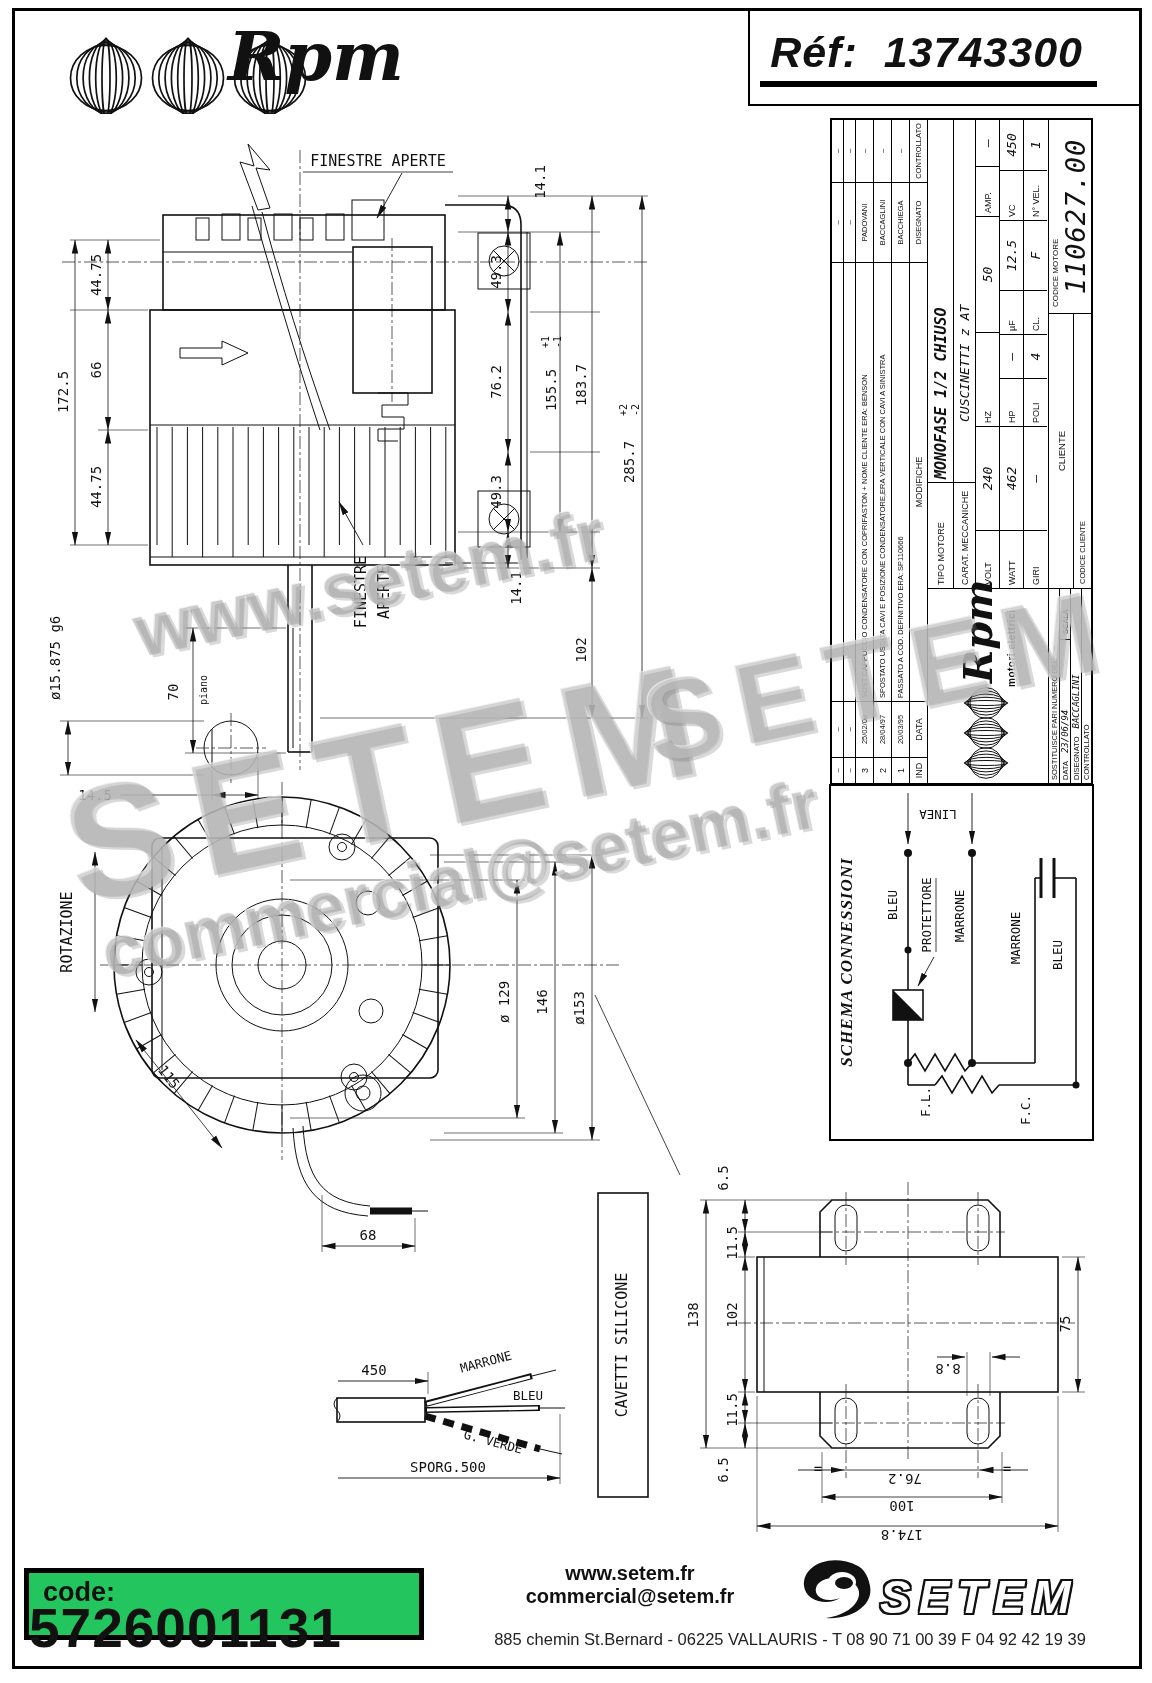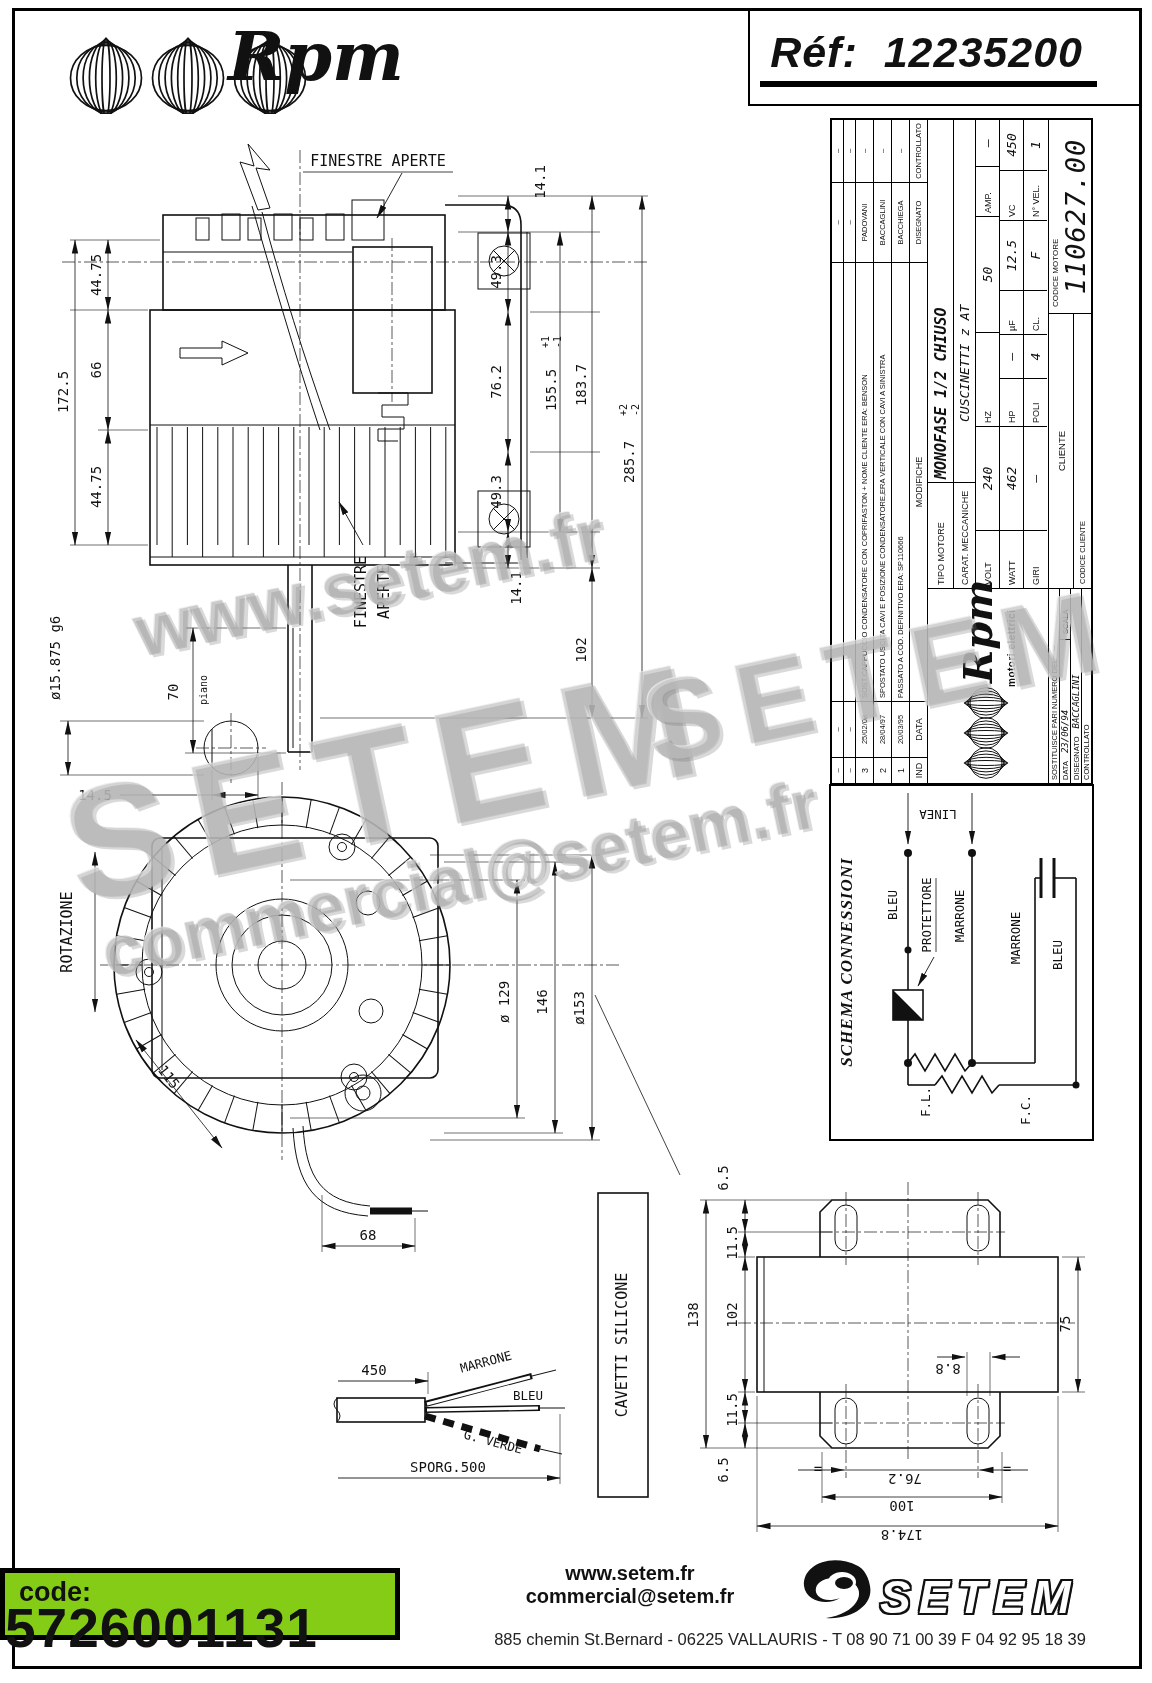--- a/index.html
+++ b/index.html
@@ -61,22 +61,22 @@
   .codcli{height:17px;display:flex;align-items:center;padding-left:4px;font-size:7.5px;}
   .tb-botr{flex:1;display:flex;flex-direction:column;}
   .cm-lbl{font-size:8px;padding:2px 0 0 6px;}
   .cm-val{flex:1;display:flex;justify-content:center;align-items:center;
       font-family:"DejaVu Sans Mono",monospace;font-style:italic;font-size:27px;letter-spacing:1px;}
   
   .wm{position:absolute;font-weight:bold;color:rgba(150,150,150,.40);
       text-shadow:3px 3px 0 rgba(120,120,120,.28),-1px -1px 0 rgba(235,235,235,.8);
       transform:rotate(-12deg);pointer-events:none;z-index:40;white-space:nowrap;}
   
-  #code-box{position:absolute;left:0;top:1568px;width:400px;height:72px;border:5px solid #000;
-      background:#84cc16;box-sizing:border-box;}
+  #code-box{position:absolute;left:24px;top:1568px;width:400px;height:72px;border:5px solid #000;
+      background:#22c55e;box-sizing:border-box;}
   #code-box .cl1{font-size:27px;font-weight:bold;margin:4px 0 0 14px;}
   #code-box .cl2{font-size:55px;font-weight:bold;text-align:left;margin-top:-12px;letter-spacing:1px;}
   #ftr-mid{position:absolute;left:460px;top:1562px;width:340px;text-align:center;font-weight:bold;}
   #ftr-mid .l1{font-size:20px;}
   #ftr-mid .l2{font-size:20px;}
   #ftr-addr{position:absolute;left:440px;top:1630px;width:700px;text-align:center;font-size:16.5px;color:#222;}
   #setem-logo{position:absolute;left:780px;top:1548px;width:360px;height:85px;}
   #setem-logo .word{position:absolute;left:100px;top:22px;font-style:italic;font-weight:bold;font-size:46px;
       letter-spacing:8px;color:#fff;
       text-shadow:-2px -2px 0 #111,2px -2px 0 #111,-2px 2px 0 #111,2px 2px 0 #111,0 2px 0 #111,2px 0 0 #111,0 -2px 0 #111,-2px 0 0 #111;}
@@ -107,21 +107,21 @@
           <ellipse cx="242" cy="64" rx="4" ry="40" fill="none"></ellipse>
           <ellipse cx="242" cy="64" rx="10.3" ry="38.5" fill="none"></ellipse>
           <ellipse cx="242" cy="64" rx="16.6" ry="37" fill="none"></ellipse>
           <ellipse cx="242" cy="64" rx="22.9" ry="35.5" fill="none"></ellipse>
           <ellipse cx="242" cy="64" rx="29.2" ry="34" fill="none"></ellipse>
           <ellipse cx="242" cy="64" rx="35.5" ry="32.5" fill="none"></ellipse>
         </g>
     </svg>
     <span class="script">Rpm</span>
   </div>
-  <div id="hdr-ref"><span>Réf:</span>&nbsp;&nbsp;<span>12235200</span></div>
+  <div id="hdr-ref"><span>Réf:</span>&nbsp;&nbsp;<span>13743300</span></div>
 
   <svg id="main-svg" width="1152" height="1683" style="position:absolute;left:0;top:0;">
     <defs>
       <marker id="ah" markerWidth="15" markerHeight="9" refX="13.5" refY="4" orient="auto-start-reverse" markerUnits="userSpaceOnUse">
         <path d="M0,0.8 L14,4 L0,7.2 z" fill="#111"></path>
       </marker>
       <pattern id="hatch" patternUnits="userSpaceOnUse" width="7" height="7" patternTransform="rotate(45)">
         <line x1="0" y1="0" x2="0" y2="7" stroke="#111" stroke-width="1.1"></line>
       </pattern>
     </defs>
@@ -653,14 +653,14 @@
     <div class="l2">commercial@setem.fr</div>
   </div>
   <div id="setem-logo">
     <svg width="110" height="85">
       <path d="M78,18 C50,4 22,18 24,38 C26,54 48,58 60,50 C44,56 34,48 36,40 C38,30 58,26 72,34 C88,44 76,66 46,70 C70,72 94,58 90,38 C88,26 82,20 78,18 z" fill="#111"></path>
       <ellipse cx="62" cy="34" rx="14" ry="10" fill="#fff"></ellipse>
       <ellipse cx="64" cy="35" rx="9" ry="6" fill="#111"></ellipse>
     </svg>
     <span class="word">SETEM</span>
   </div>
-  <div id="ftr-addr">885 chemin St.Bernard  -  06225 VALLAURIS  -  T 08 90 71 00 39   F 04 92 95 18 39</div>
+  <div id="ftr-addr">885 chemin St.Bernard  -  06225 VALLAURIS  -  T 08 90 71 00 39   F 04 92 42 19 39</div>
 </div>
 
 </body></html>

